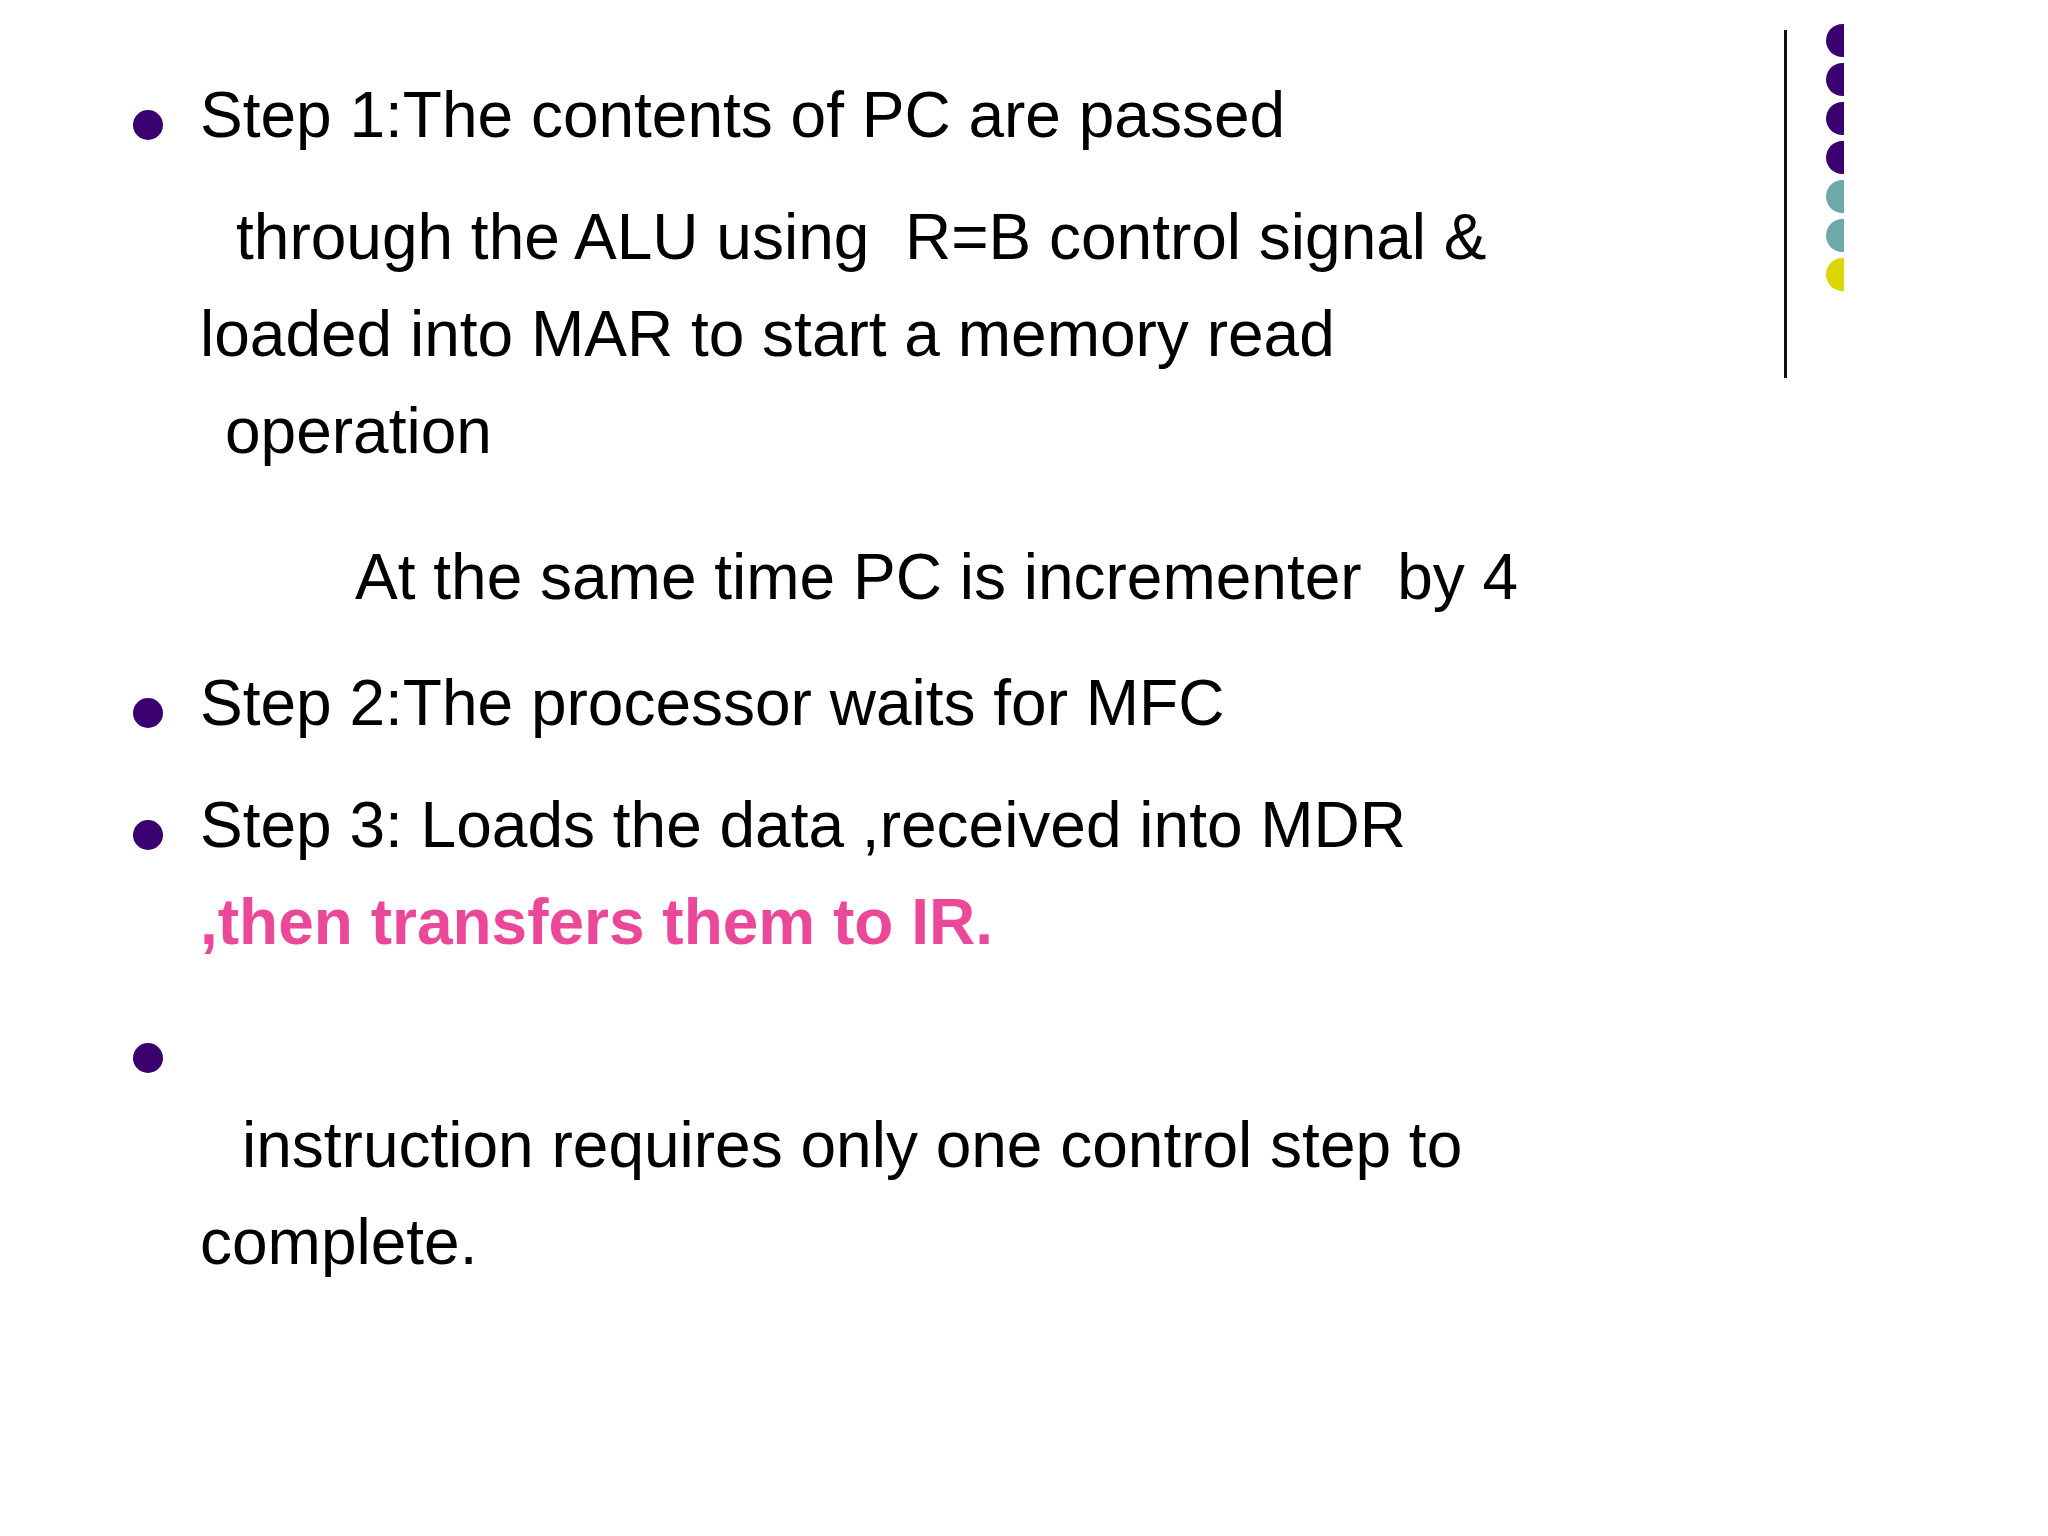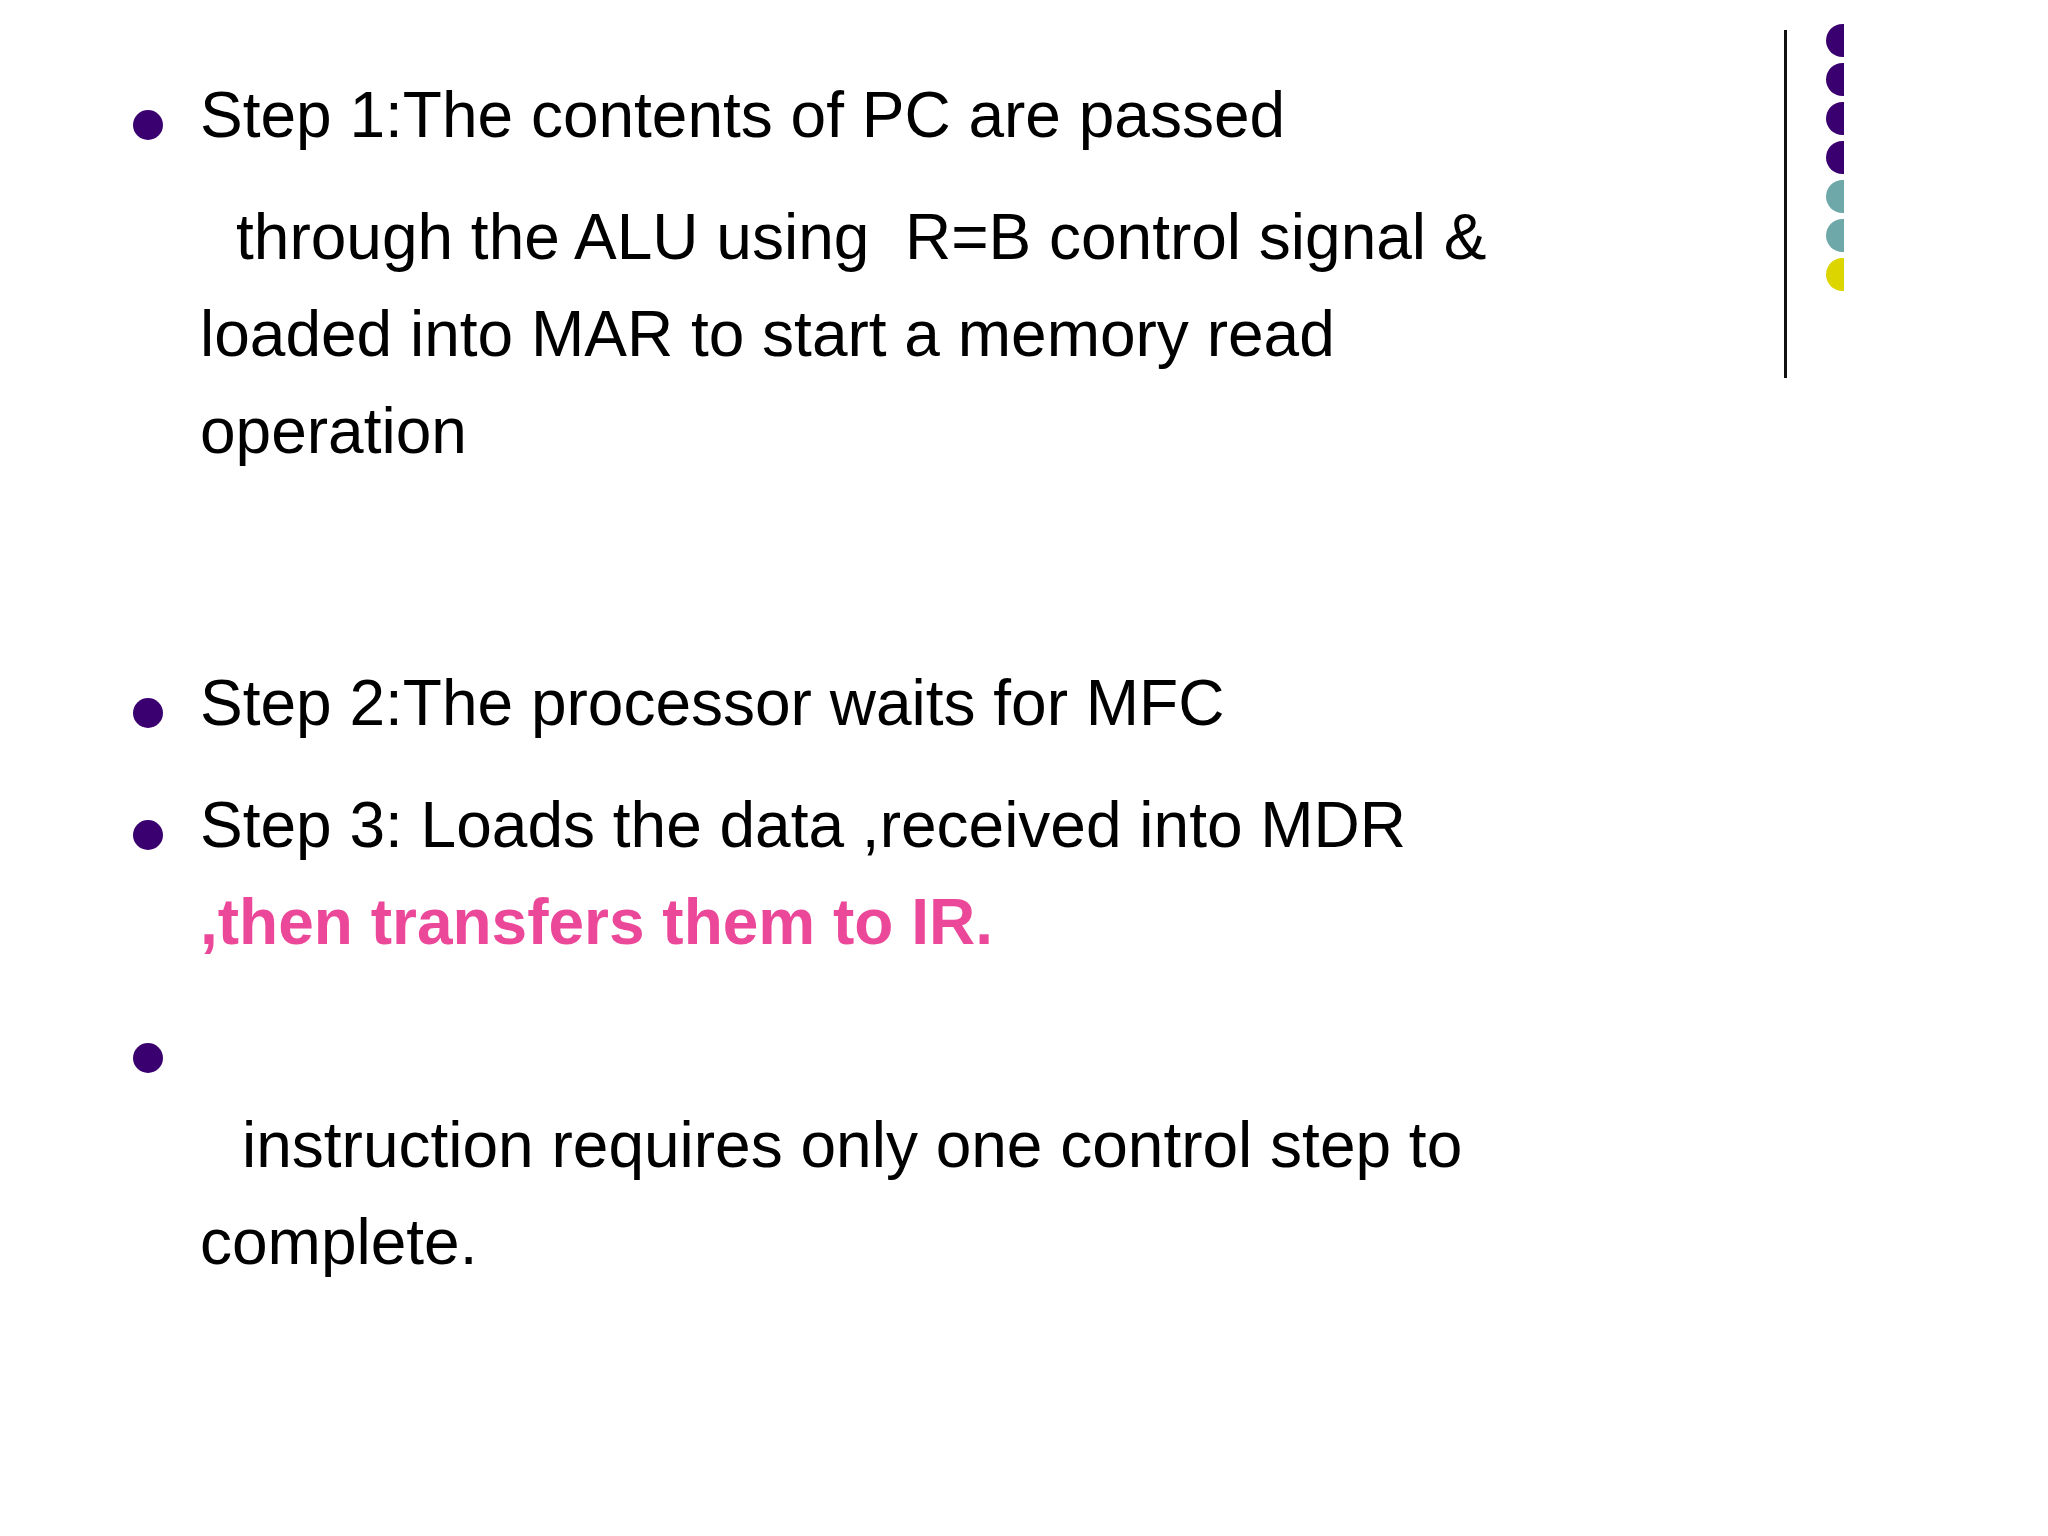--- a/index.html
+++ b/index.html
@@ -134,22 +134,23 @@
       <div class="logo-dot" style="left: 38px; top: 273px; width: 33px; height: 33px; background: rgb(222, 222, 239);"></div>
       <div class="logo-dot" style="left: 114px; top: 273px; width: 33px; height: 33px; background: rgb(222, 222, 239);"></div>
     </div>
 
   <div id="content">
 
     <div class="bullet-mark b1" style="background: rgb(59, 0, 112);"></div>
     <div class="para l1" style="color: rgb(0, 0, 0);">Step 1:The contents of PC are passed</div>
     <div class="para l2" style="color: rgb(0, 0, 0);">through the ALU using  R=B control signal &amp;</div>
     <div class="para l3" style="color: rgb(0, 0, 0);">loaded into MAR to start a memory read</div>
-    <div class="para l4" style="color: rgb(0, 0, 0);">operation</div>
+    <div class="para l4" style="color: rgb(0, 0, 0); margin-left: 25px;">operation</div>
 
+    <div class="para l5" style="color: rgb(0, 0, 0);">At the same time PC is incrementer  by 4</div>
 
     <div class="bullet-mark b2" style="background: rgb(59, 0, 112);"></div>
     <div class="para l6" style="color: rgb(0, 0, 0);">Step 2:The processor waits for MFC</div>
 
     <div class="bullet-mark b3" style="background: rgb(59, 0, 112);"></div>
     <div class="para l7" style="color: rgb(0, 0, 0);">Step 3: Loads the data ,received into MDR</div>
     <div class="para l8" style="color: #ec4899; font-weight: bold;">,then transfers them to IR.</div>
 
     <div class="bullet-mark b4" style="background: rgb(59, 0, 112);"></div>
     <div class="para l10" style="color: rgb(0, 0, 0);">instruction requires only one control step to</div>

